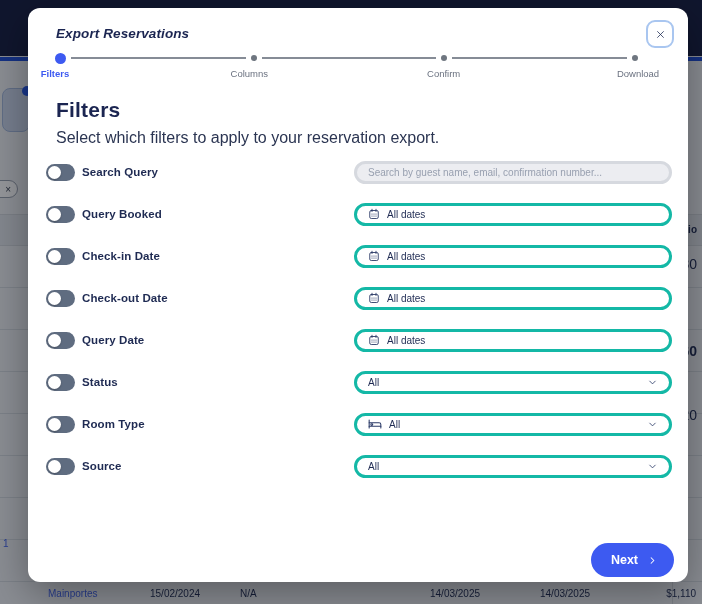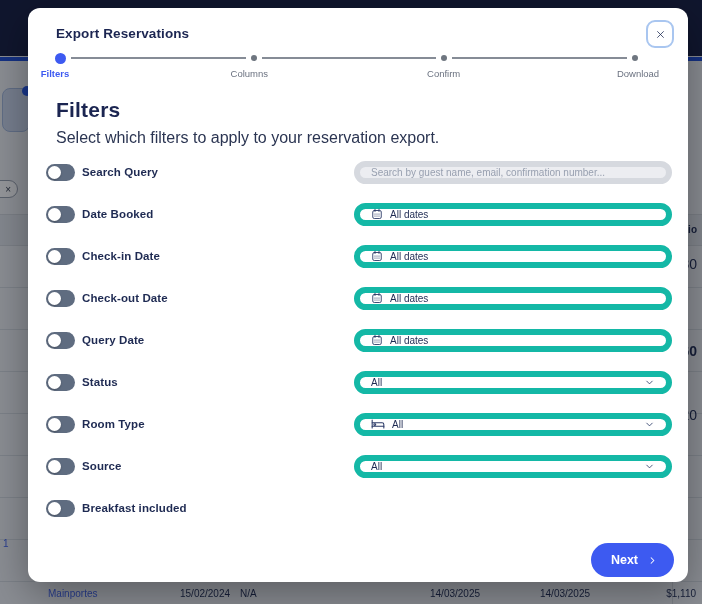--- a/index.html
+++ b/index.html
@@ -19,21 +19,21 @@
   .bg-vline{position:absolute;left:672px;top:214px;width:1px;height:390px;background:#d2d6dc;}
   .bg-num{position:absolute;right:5px;font-size:14px;color:#1e2a52;}
   .bg-one{position:absolute;left:3px;top:538px;font-size:10px;color:#4263eb;}
   .bg-bottom span{position:absolute;top:588px;font-size:10px;color:#1e2a52;white-space:nowrap;}
   .bg-bottom .bglink{color:#4263eb;padding-left:16px;}
 
   .overlay{position:absolute;inset:0;background:rgba(12,16,26,0.44);}
 
   
   .modal{position:absolute;left:28px;top:8px;width:660px;height:574px;background:#fff;border-radius:12px;box-shadow:0 12px 40px rgba(0,0,0,.35);}
-  .m-title{position:absolute;top:18px;left:28px;font-size:13.5px;font-weight:700;color:#1b2551;letter-spacing:.1px;}
+  .m-title{position:absolute;top:18px;left:28px;font-size:13.5px;font-weight:700;color:#1b2551;letter-spacing:.1px;font-style:italic;}
   .m-close{position:absolute;top:12px;right:14px;width:28px;height:28px;background:#fff;border:2px solid #a9c6f0;border-radius:9px;display:flex;align-items:center;justify-content:center;cursor:pointer;padding:0;}
   .m-close svg{width:11px;height:11px;stroke:#1e2a52;stroke-width:1.7;fill:none;}
 
   
   .stepper{position:absolute;top:44px;left:27px;right:50px;height:34px;}
   .step-track{display:flex;align-items:center;height:12px;}
   .sdot{width:6px;height:6px;border-radius:50%;background:#6f7680;flex:0 0 auto;}
   .sdot.active{width:11px;height:11px;background:#3d5af1;}
   .sline{flex:1;height:2px;background:#868c96;margin:0 5px;}
   .step-labels{position:relative;height:16px;}
@@ -43,21 +43,21 @@
   .m-heading{position:absolute;top:90px;left:28px;font-size:21px;font-weight:800;color:#1b2551;letter-spacing:.2px;}
   .m-subtitle{position:absolute;top:121px;left:28px;font-size:16px;color:#2b3552;}
 
   
   .rows{position:absolute;top:143px;left:0;right:0;}
   .frow{display:flex;align-items:center;height:42px;padding:0 16px 0 18px;}
   .toggle{position:relative;width:29px;height:17px;border-radius:17px;background:#5f6c80;border:none;flex:0 0 auto;margin-right:7px;cursor:pointer;padding:0;}
   .knob{position:absolute;left:2px;top:2px;width:13px;height:13px;border-radius:50%;background:#fff;box-shadow:0 1px 2px rgba(0,0,0,.25);}
   .flabel{font-size:11.5px;font-weight:700;color:#1e2a52;letter-spacing:.1px;}
   .fctrl{margin-left:auto;width:318px;}
-  .finput{height:23px;border:6px solid #14b8a6;border-radius:12px;background:#fff;display:flex;align-items:center;gap:7px;padding:0 11px;font-size:10px;color:#1e2a52;cursor:pointer;}
+  .finput{height:23px;border:3px solid #14b8a6;border-radius:12px;background:#fff;display:flex;align-items:center;gap:7px;padding:0 11px;font-size:10px;color:#1e2a52;cursor:pointer;}
   .finput.f-dis{background:#ecedf1;border-color:#d6d9df;cursor:text;}
   .finput .ph{color:#98a0b0;white-space:nowrap;overflow:hidden;}
   .finput svg{flex:0 0 auto;stroke:#2b3a67;fill:none;stroke-width:1.8;stroke-linecap:round;stroke-linejoin:round;}
   .finput .chev{margin-left:auto;}
 
   
   .next-btn{position:absolute;right:14px;bottom:5px;height:34px;padding:0 16px 0 20px;border:none;border-radius:17px;background:#3d5af1;color:#fff;font-size:12.5px;font-weight:600;display:flex;align-items:center;gap:9px;cursor:pointer;}
   .next-btn svg{width:11px;height:11px;stroke:#fff;stroke-width:2.2;fill:none;stroke-linecap:round;stroke-linejoin:round;}
 </style>
 </head>
@@ -78,21 +78,21 @@
   <div class="bg-rows"></div>
   <div class="bg-vline"></div>
   <div id="bg-nums">
       <span class="bg-num" style="top: 256px;">30</span>
       <span class="bg-num" style="top: 343px; font-weight: bold;">60</span>
       <span class="bg-num" style="top: 407px;">20</span>
     </div>
   <div class="bg-one">1</div>
   <div class="bg-bottom" id="bg-bottom">
       <span class="bglink" style="left: 32px;">Mainportes</span>
-      <span style="left: 150px; margin-left: 30px;">15/02/2024</span>
+      <span style="left: 150px;">15/02/2024</span>
       <span style="left: 240px;">N/A</span>
       <span style="left: 430px;">14/03/2025</span>
       <span style="left: 540px;">14/03/2025</span>
       <span style="right: 6px;">$1,110</span>
     </div>
 
   <div class="overlay"></div>
 
   <div class="modal">
     <div class="m-title">Export Reservations</div>
@@ -132,21 +132,21 @@
     <div class="fctrl">
             <div class="finput f-dis">
               <span class="ph">Search by guest name, email, confirmation number...</span>
             </div>
           </div>
   </div>
         <div class="frow">
     <button class="toggle">
       <span class="knob"></span>
     </button>
-    <span class="flabel">Date Booked</span>
+    <span class="flabel">Query Booked</span>
     <div class="fctrl">
             <div class="finput">
               <svg width="12" height="12" viewBox="0 0 24 24">
                 <rect x="3.5" y="5" width="17" height="16" rx="3"></rect>
                 <path d="M8 2.5V7M16 2.5V7"></path>
                 <path d="M8 12h.01M12 12h.01M16 12h.01M8 16h.01M12 16h.01M16 16h.01" stroke-width="2.4"></path>
               </svg>
               <span>All dates</span>
             </div>
           </div>
@@ -240,27 +240,20 @@
     <span class="flabel">Source</span>
     <div class="fctrl">
             <div class="finput">
               <span>All</span>
               <svg class="chev" width="11" height="11" viewBox="0 0 24 24">
                 <path d="M6 9l6 6 6-6"></path>
               </svg>
             </div>
           </div>
   </div>
-        <div class="frow">
-    <button class="toggle">
-      <span class="knob"></span>
-    </button>
-    <span class="flabel">Breakfast included</span>
-    <div class="fctrl"></div>
-  </div>
       </div>
 
     <button class="next-btn">
       <span>Next</span>
       <svg viewBox="0 0 24 24">
           <path d="M9 6l6 6-6 6"></path>
         </svg>
     </button>
   </div>
 </div>

